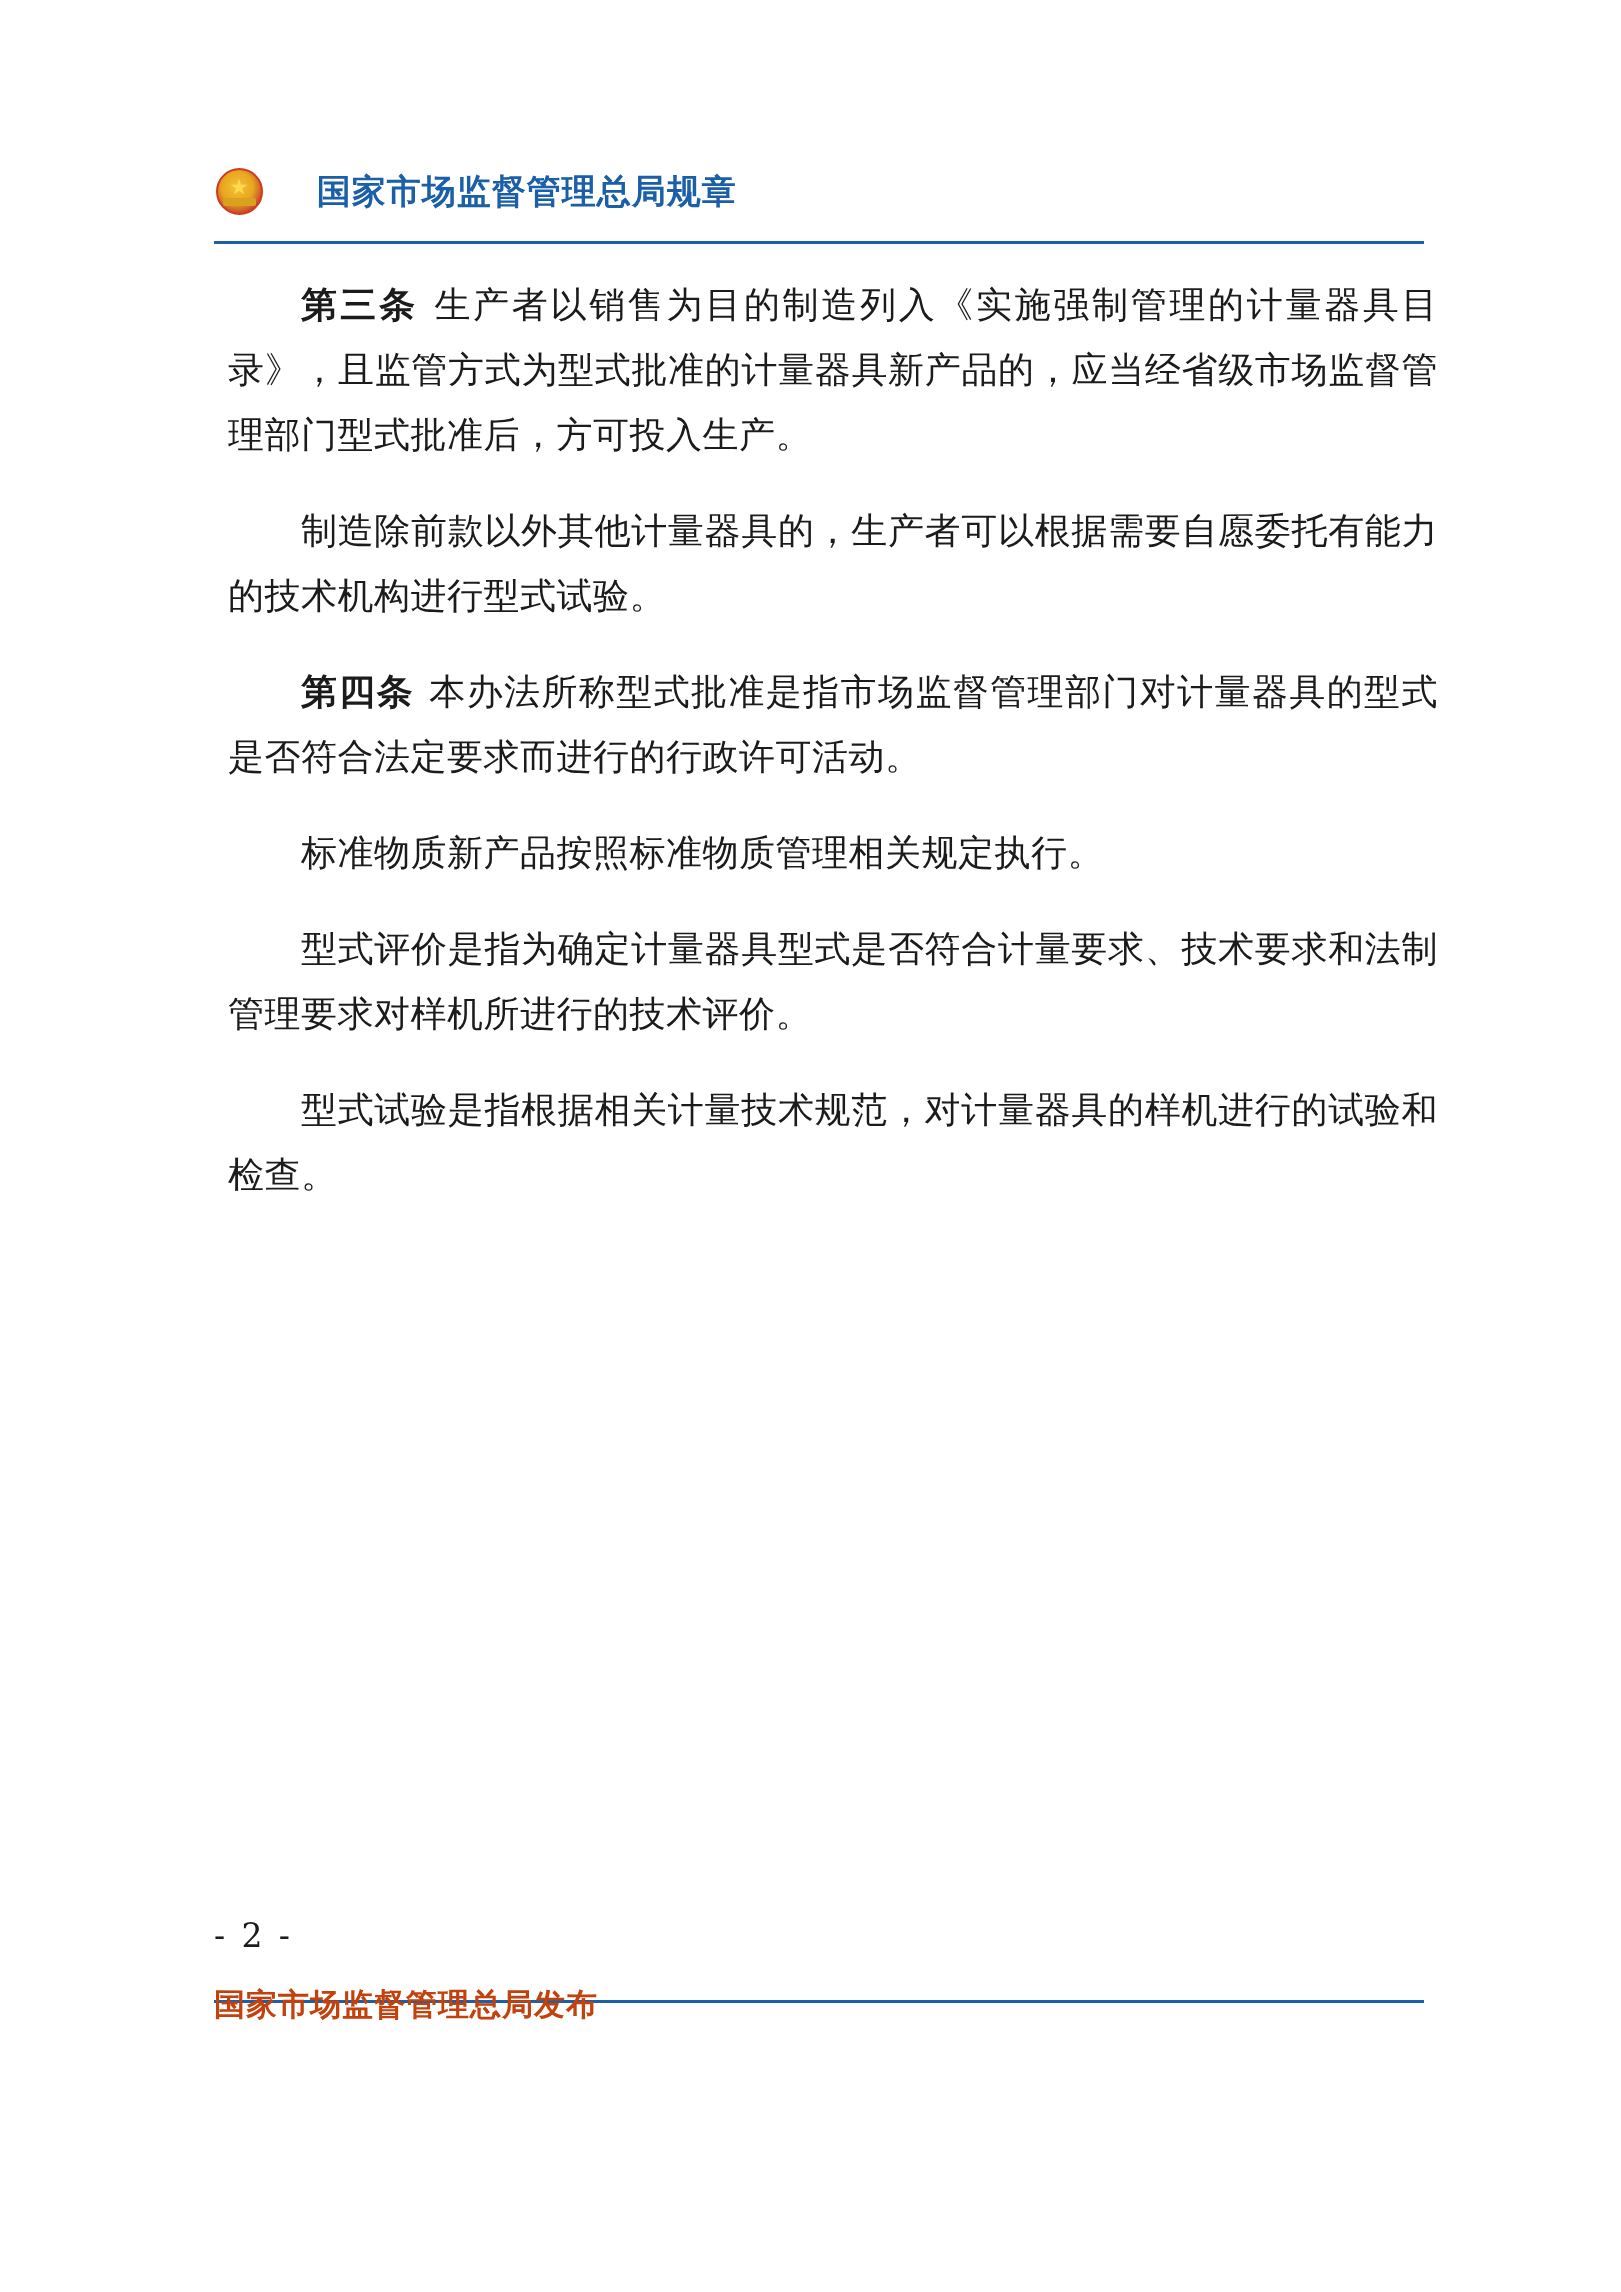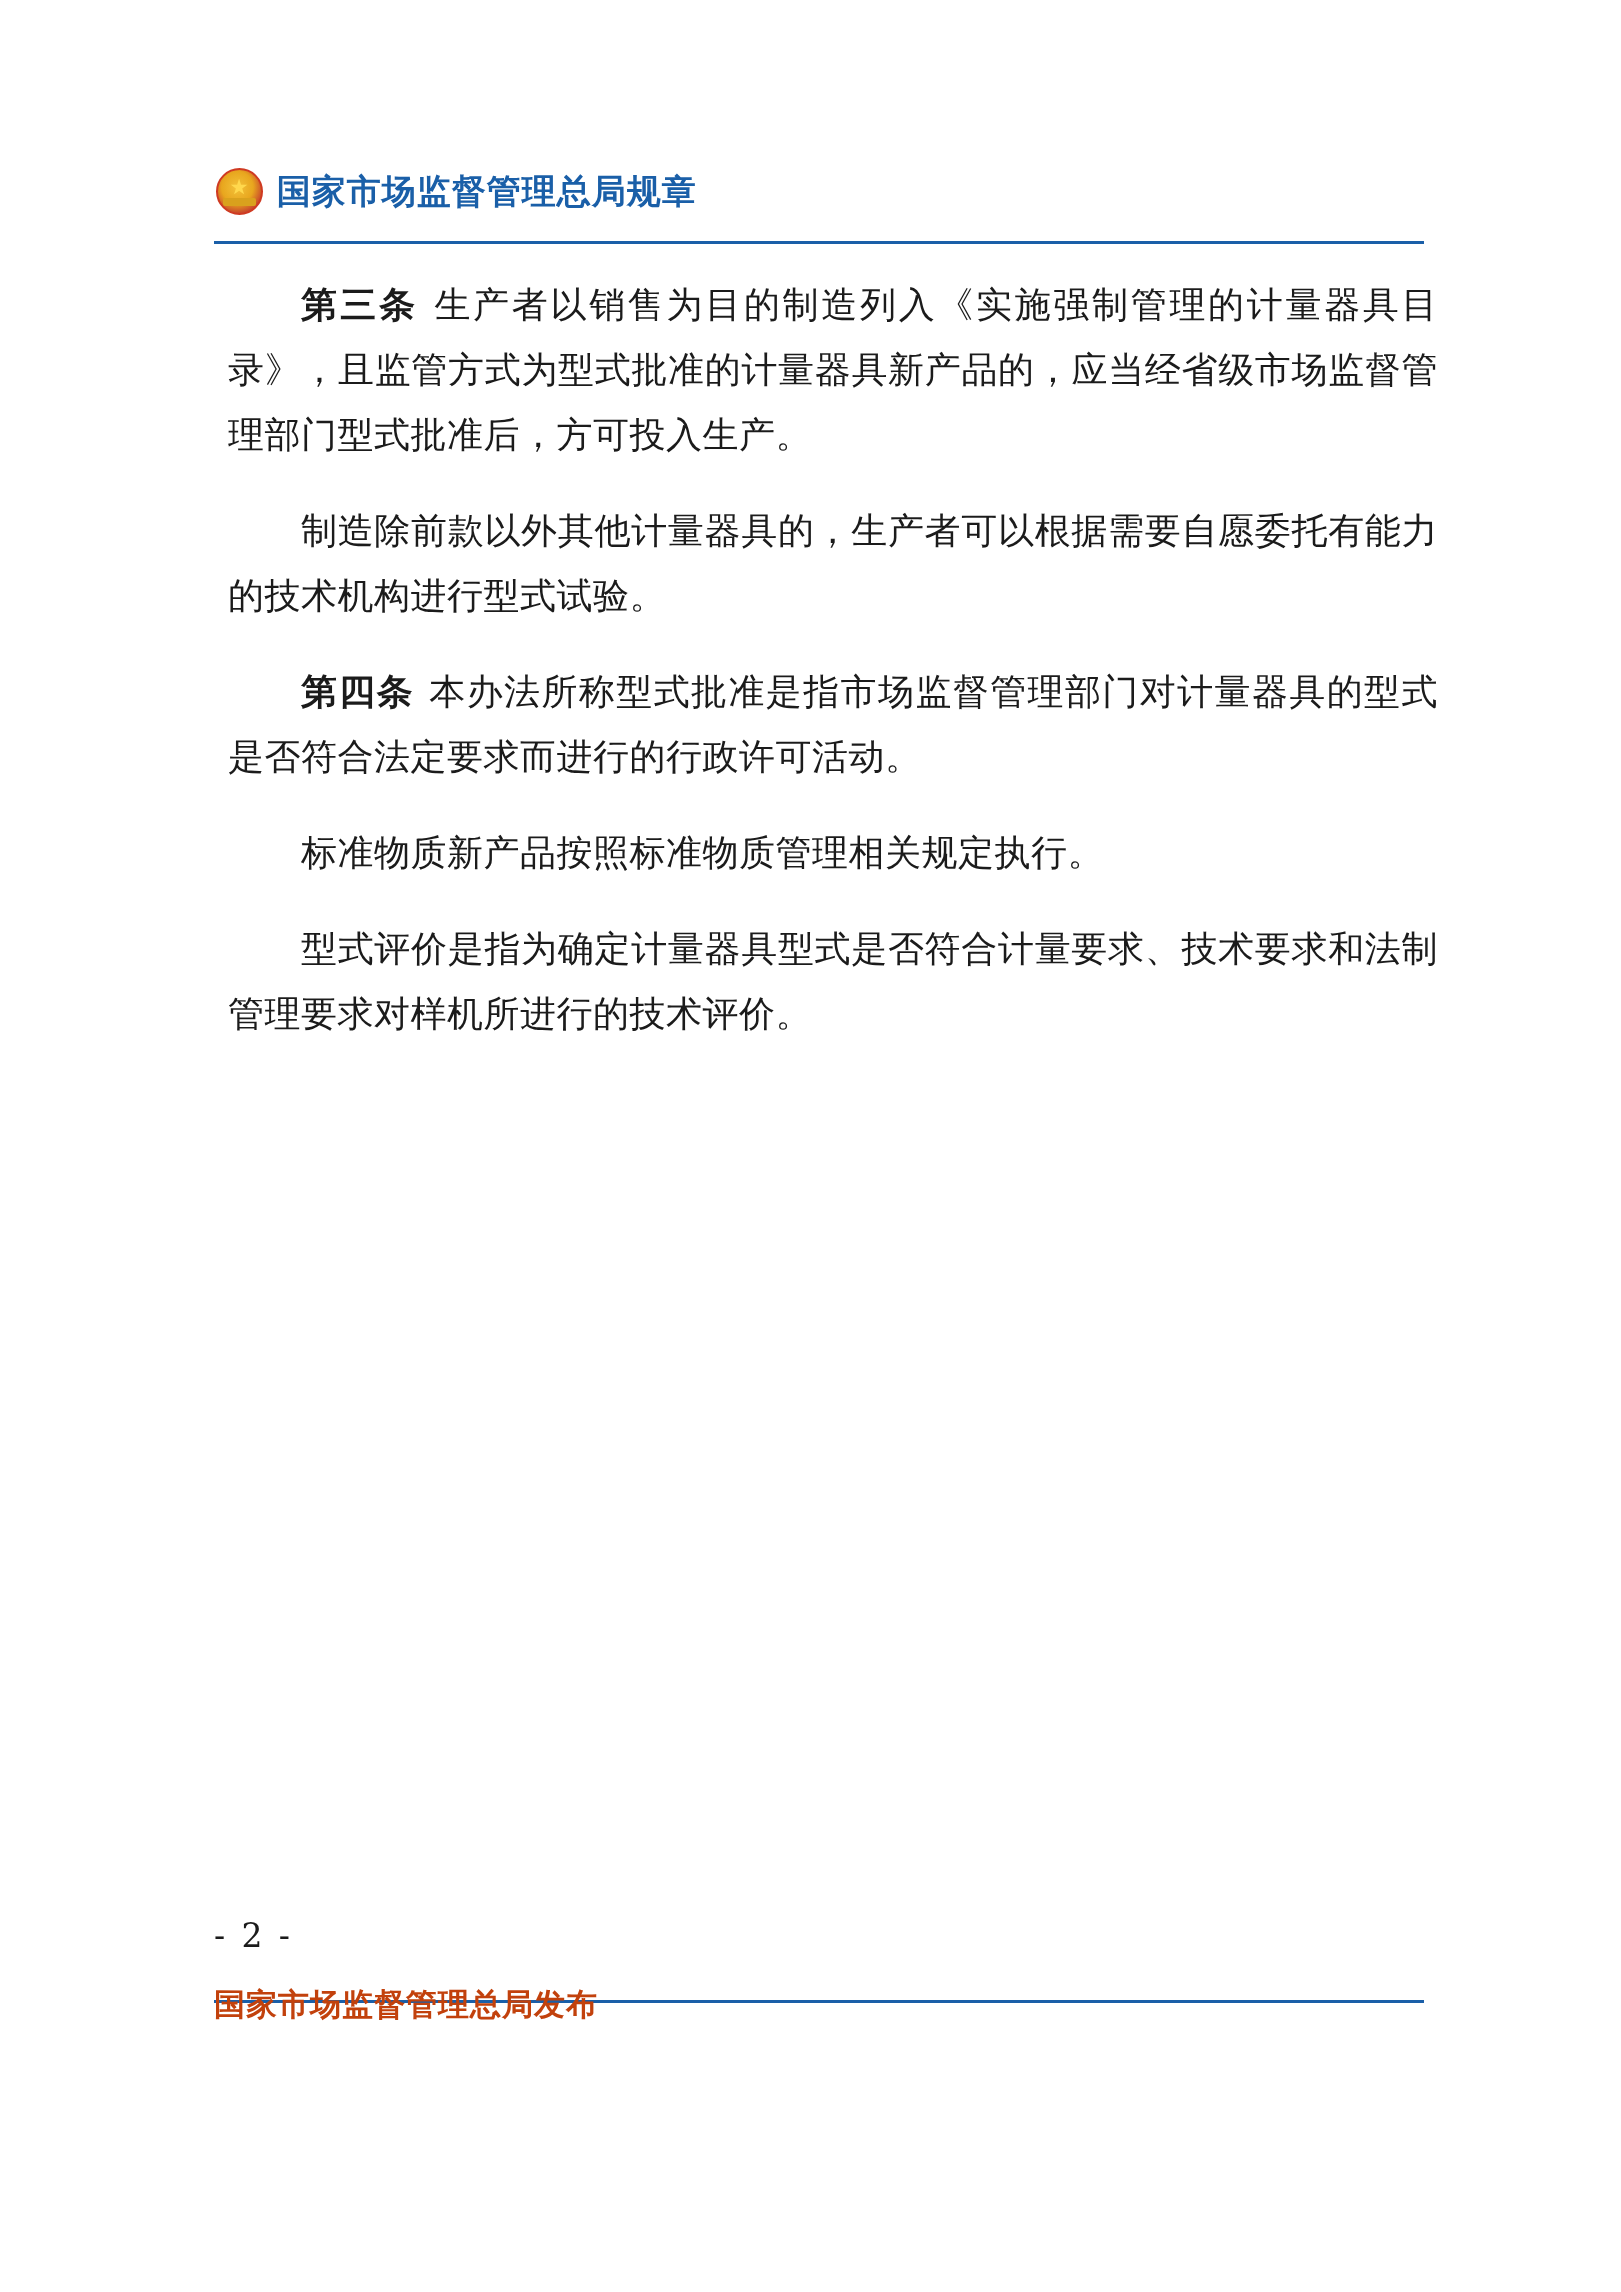--- a/index.html
+++ b/index.html
@@ -67,20 +67,21 @@
     background: #d9a11d;
     border-radius: 2px;
   }
   .header-title {
     font-family: "DejaVu Sans", "Liberation Sans", sans-serif;
     font-weight: bold;
     font-size: 34px;
     color: #1a5fa8;
     letter-spacing: 1px;
     white-space: nowrap;
+    margin-left: 40px;
   }
   .header-rule {
     position: absolute;
     left: 0;
     top: 84px;
     width: 1210px;
     height: 0;
     border-top: 3.9px solid #1a5fa8;
   }
 
@@ -162,20 +163,21 @@
     <p class="para indent"><span class="art-label">第三条</span><span class="art-gap"></span><span>生产者以销售为目的制造列入《实施强制管理的计量器具目录》，且监管方式为型式批准的计量器具新产品的，应当经省级市场监督管理部门型式批准后，方可投入生产。</span></p>
 
     <p class="para indent"><span>制造除前款以外其他计量器具的，生产者可以根据需要自愿委托有能力的技术机构进行型式试验。</span></p>
 
     <p class="para indent"><span class="art-label">第四条</span><span class="art-gap"></span><span>本办法所称型式批准是指市场监督管理部门对计量器具的型式是否符合法定要求而进行的行政许可活动。</span></p>
 
     <p class="para indent"><span>标准物质新产品按照标准物质管理相关规定执行。</span></p>
 
     <p class="para indent"><span>型式评价是指为确定计量器具型式是否符合计量要求、技术要求和法制管理要求对样机所进行的技术评价。</span></p>
 
+    <p class="para indent"><span>型式试验是指根据相关计量技术规范，对计量器具的样机进行的试验和检查。</span></p>
 
 
   </div>
 
   <div class="page-number">- 2 -</div>
   <div class="footer-rule"></div>
   <div class="footer-issuer">国家市场监督管理总局发布</div>
 
 </div>
 

